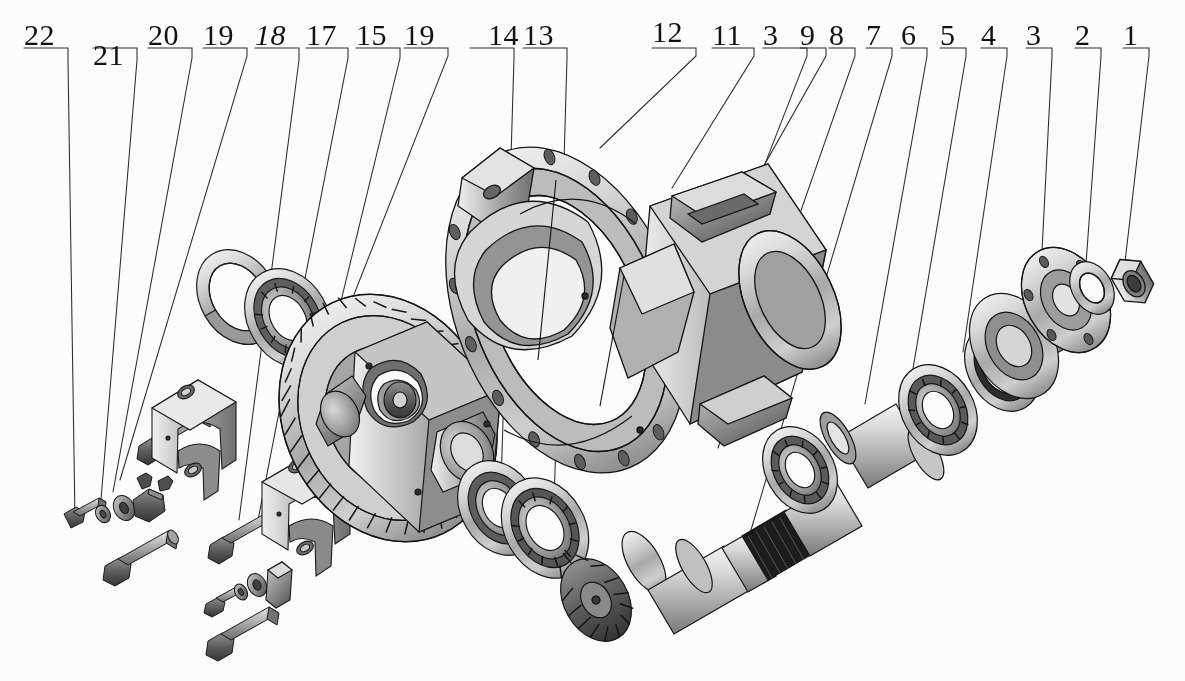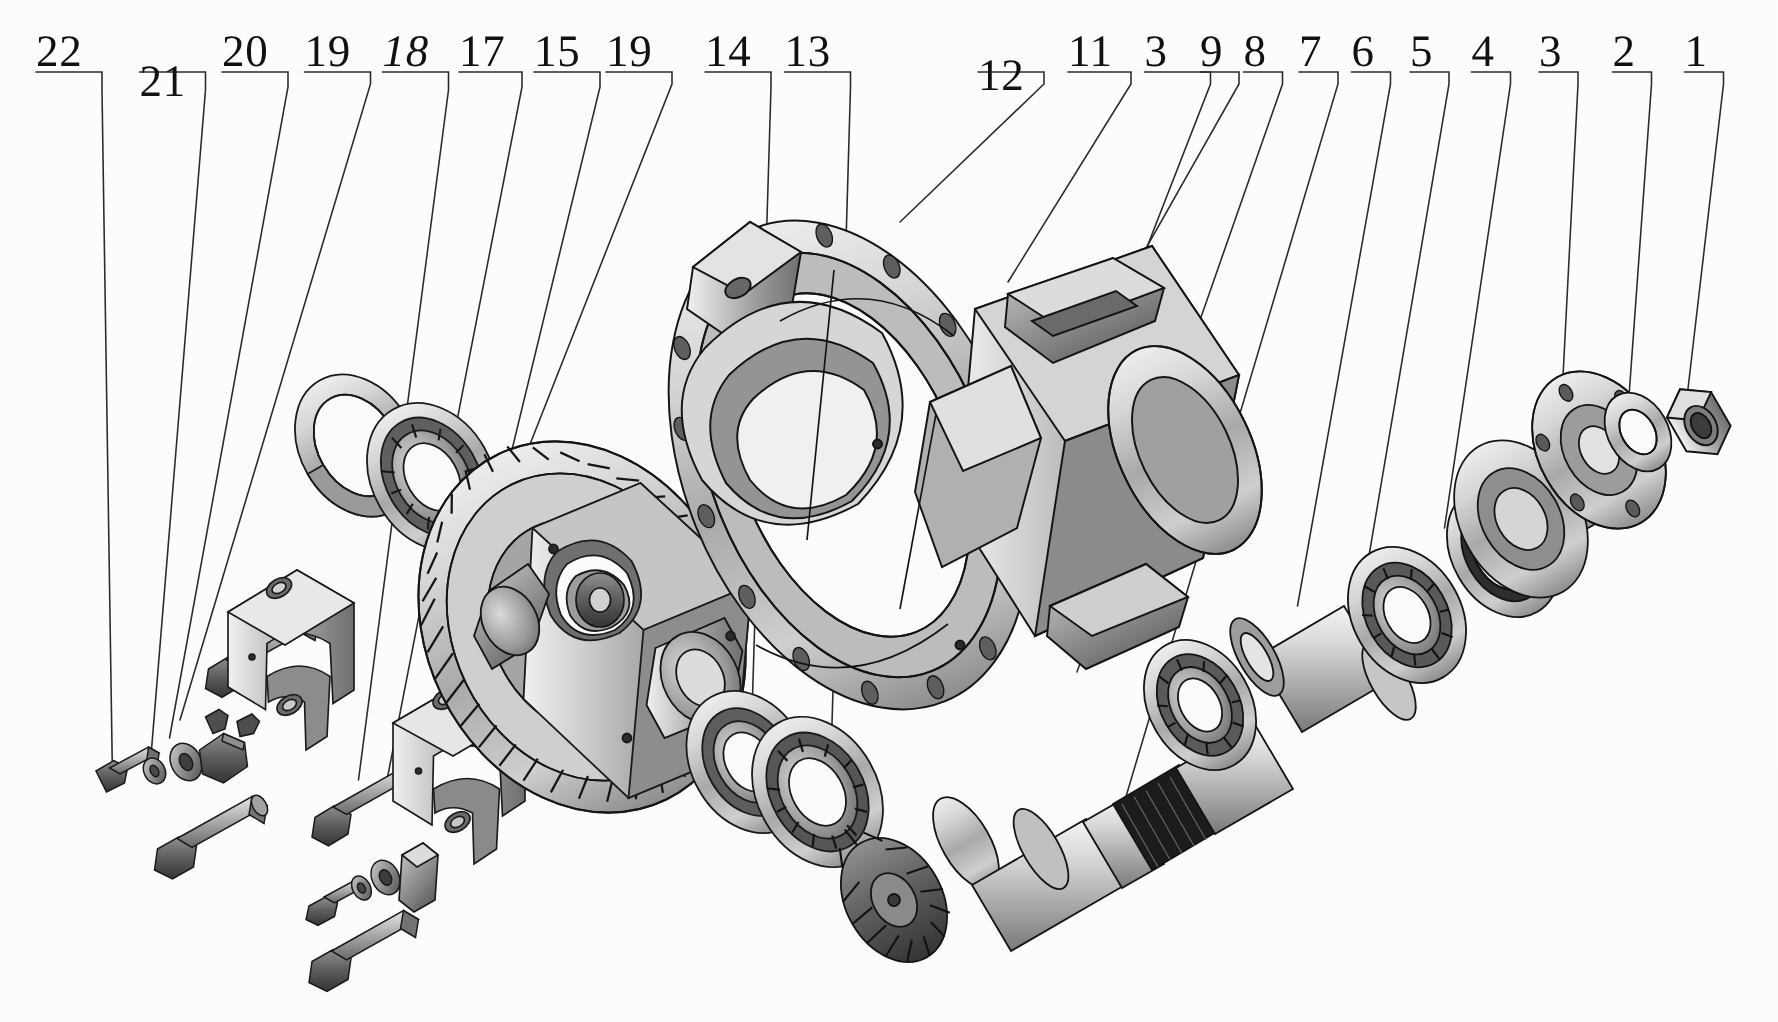--- a/index.html
+++ b/index.html
@@ -561,23 +561,23 @@
   </svg>
 
   <div class="callout-num" style="left:24px;top:20px;">22</div>
   <div class="callout-num" style="left:93px;top:20px;margin-top:20px;">21</div>
   <div class="callout-num" style="left:148px;top:20px;text-align:center;">20</div>
   <div class="callout-num" style="left:203px;top:20px;">19</div>
   <div class="callout-num" style="left:255px;top:20px;font-style:italic;">18</div>
   <div class="callout-num" style="left:306px;top:20px;">17</div>
   <div class="callout-num" style="left:356px;top:20px;">15</div>
   <div class="callout-num" style="left:404px;top:20px;">19</div>
-  <div class="callout-num" style="left:470px;top:20px;">14</div>
+  <div class="callout-num" style="left:488px;top:20px;">14</div>
   <div class="callout-num" style="left:523px;top:20px;">13</div>
-  <div class="callout-num" style="left:652px;top:36px;">12</div>
+  <div class="callout-num" style="left:652px;top:17px;">12</div>
   <div class="callout-num" style="left:712px;top:20px;">11</div>
   <div class="callout-num" style="left:763px;top:20px;">3</div>
   <div class="callout-num" style="left:800px;top:20px;">9</div>
   <div class="callout-num" style="left:829px;top:20px;">8</div>
   <div class="callout-num" style="left:866px;top:20px;">7</div>
   <div class="callout-num" style="left:901px;top:20px;">6</div>
   <div class="callout-num" style="left:940px;top:20px;">5</div>
   <div class="callout-num" style="left:981px;top:20px;">4</div>
   <div class="callout-num" style="left:1026px;top:20px;">3</div>
   <div class="callout-num" style="left:1075px;top:20px;">2</div>

